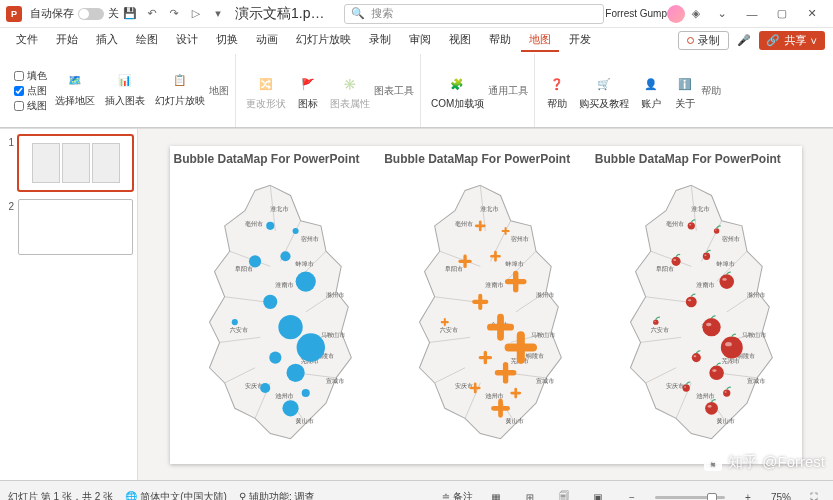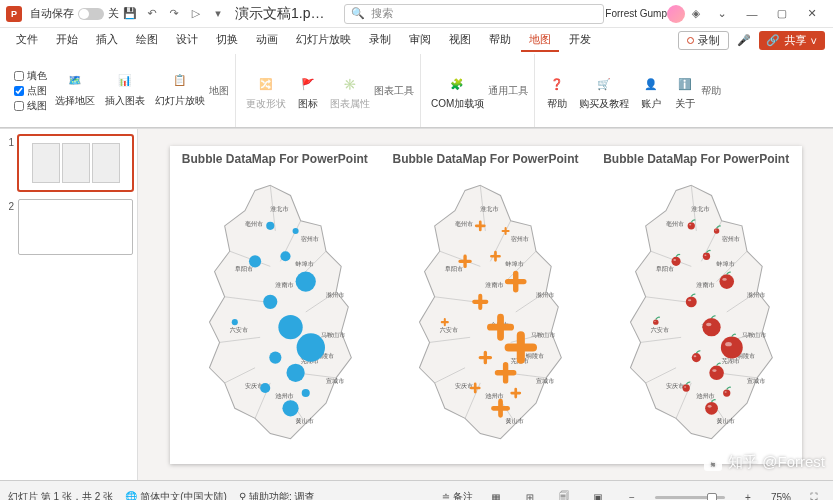--- a/index.html
+++ b/index.html
@@ -48,21 +48,21 @@
 .thumbs{width:138px;background:#fff;border-right:1px solid #ddd;overflow-y:auto;padding:6px 4px;}
 .thumb-row{display:flex;gap:4px;margin-bottom:8px;}
 .thumb-num{font-size:10px;color:#555;width:10px;text-align:right;padding-top:2px;}
 .thumb{flex:1;height:56px;border:1px solid #bbb;border-radius:2px;background:#fff;position:relative;}
 .thumb.active{outline:2px solid #d14424;outline-offset:-1px;}
 .thumb-mini{position:absolute;inset:4px;display:flex;gap:2px;align-items:center;justify-content:center;}
 .mini-map{width:28px;height:40px;background:#eee;border:1px solid #ccc;}
 
 .slide-area{flex:1;position:relative;overflow:hidden;display:flex;align-items:center;justify-content:center;}
 .slide{width:632px;height:318px;background:#fff;box-shadow:0 1px 4px rgba(0,0,0,.25);display:flex;}
-.map-panel{flex:1;display:flex;flex-direction:column;align-items:center;padding:6px 4px;}
+.map-panel{flex:1;display:flex;flex-direction:column;align-items:flex-start;padding:6px 4px;}
 .map-title{font-size:12px;font-weight:600;color:#555;text-align:center;line-height:14px;}
 .map-svg{flex:1;width:100%;}
 .watermark{position:absolute;right:8px;bottom:8px;color:rgba(255,255,255,.95);font-size:15px;font-weight:500;text-shadow:0 0 3px rgba(0,0,0,.4);display:flex;align-items:flex-start;gap:6px;}
 
 
 .status{height:20px;background:#f3f3f3;border-top:1px solid #ccc;display:flex;align-items:center;padding:16px 8px;font-size:10px;color:#444;gap:12px;}
 .status .spacer{flex:1;}
 .status .sbtn{width:22px;height:16px;display:flex;align-items:center;justify-content:center;color:#555;}
 .status .zoom-slider{width:70px;height:3px;background:#bbb;position:relative;border-radius:2px;}
 .status .zoom-slider::after{content:"";position:absolute;left:52px;top:-3px;width:8px;height:8px;border:1px solid #888;background:#fff;border-radius:2px;}

